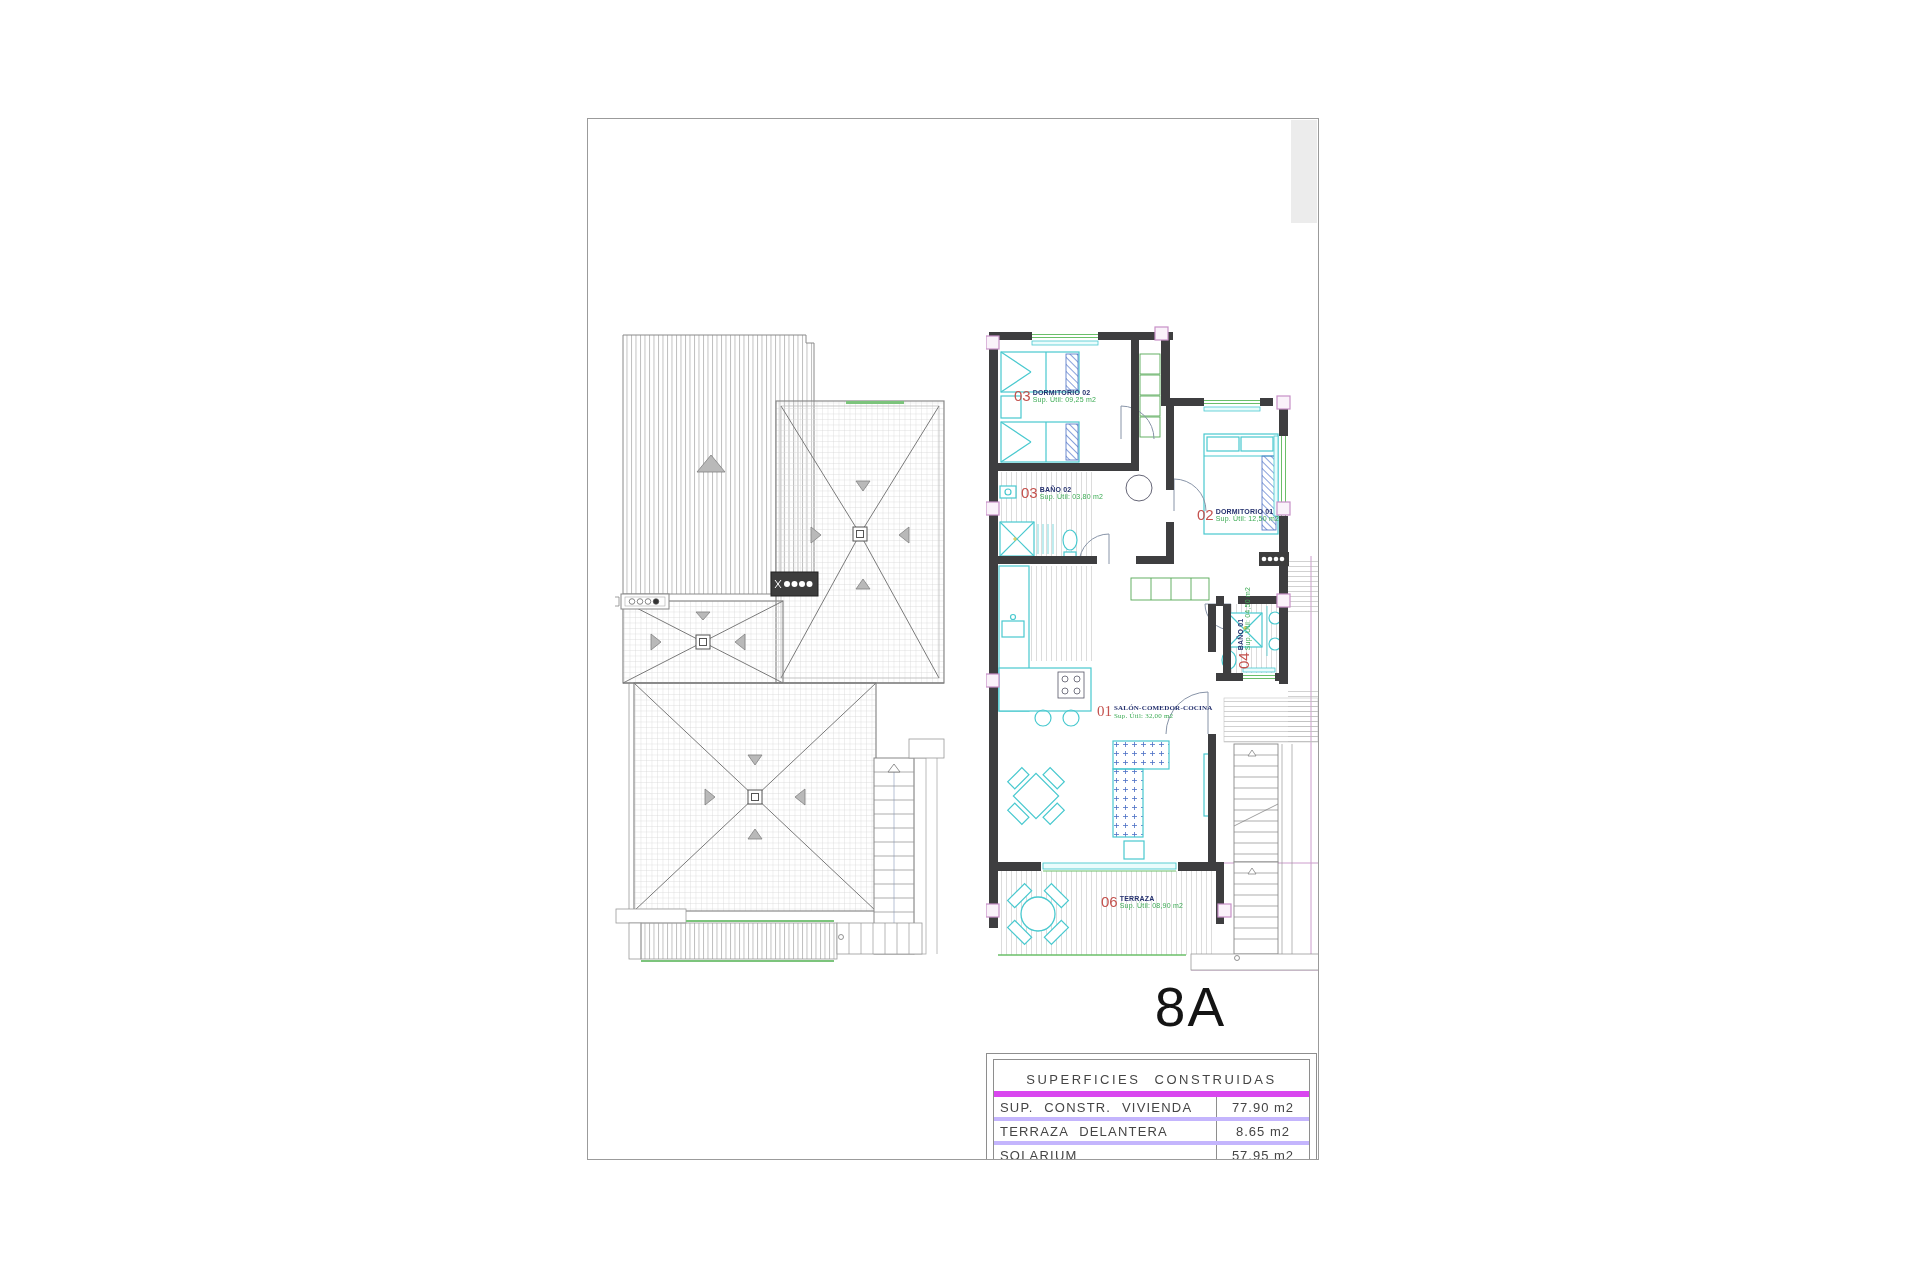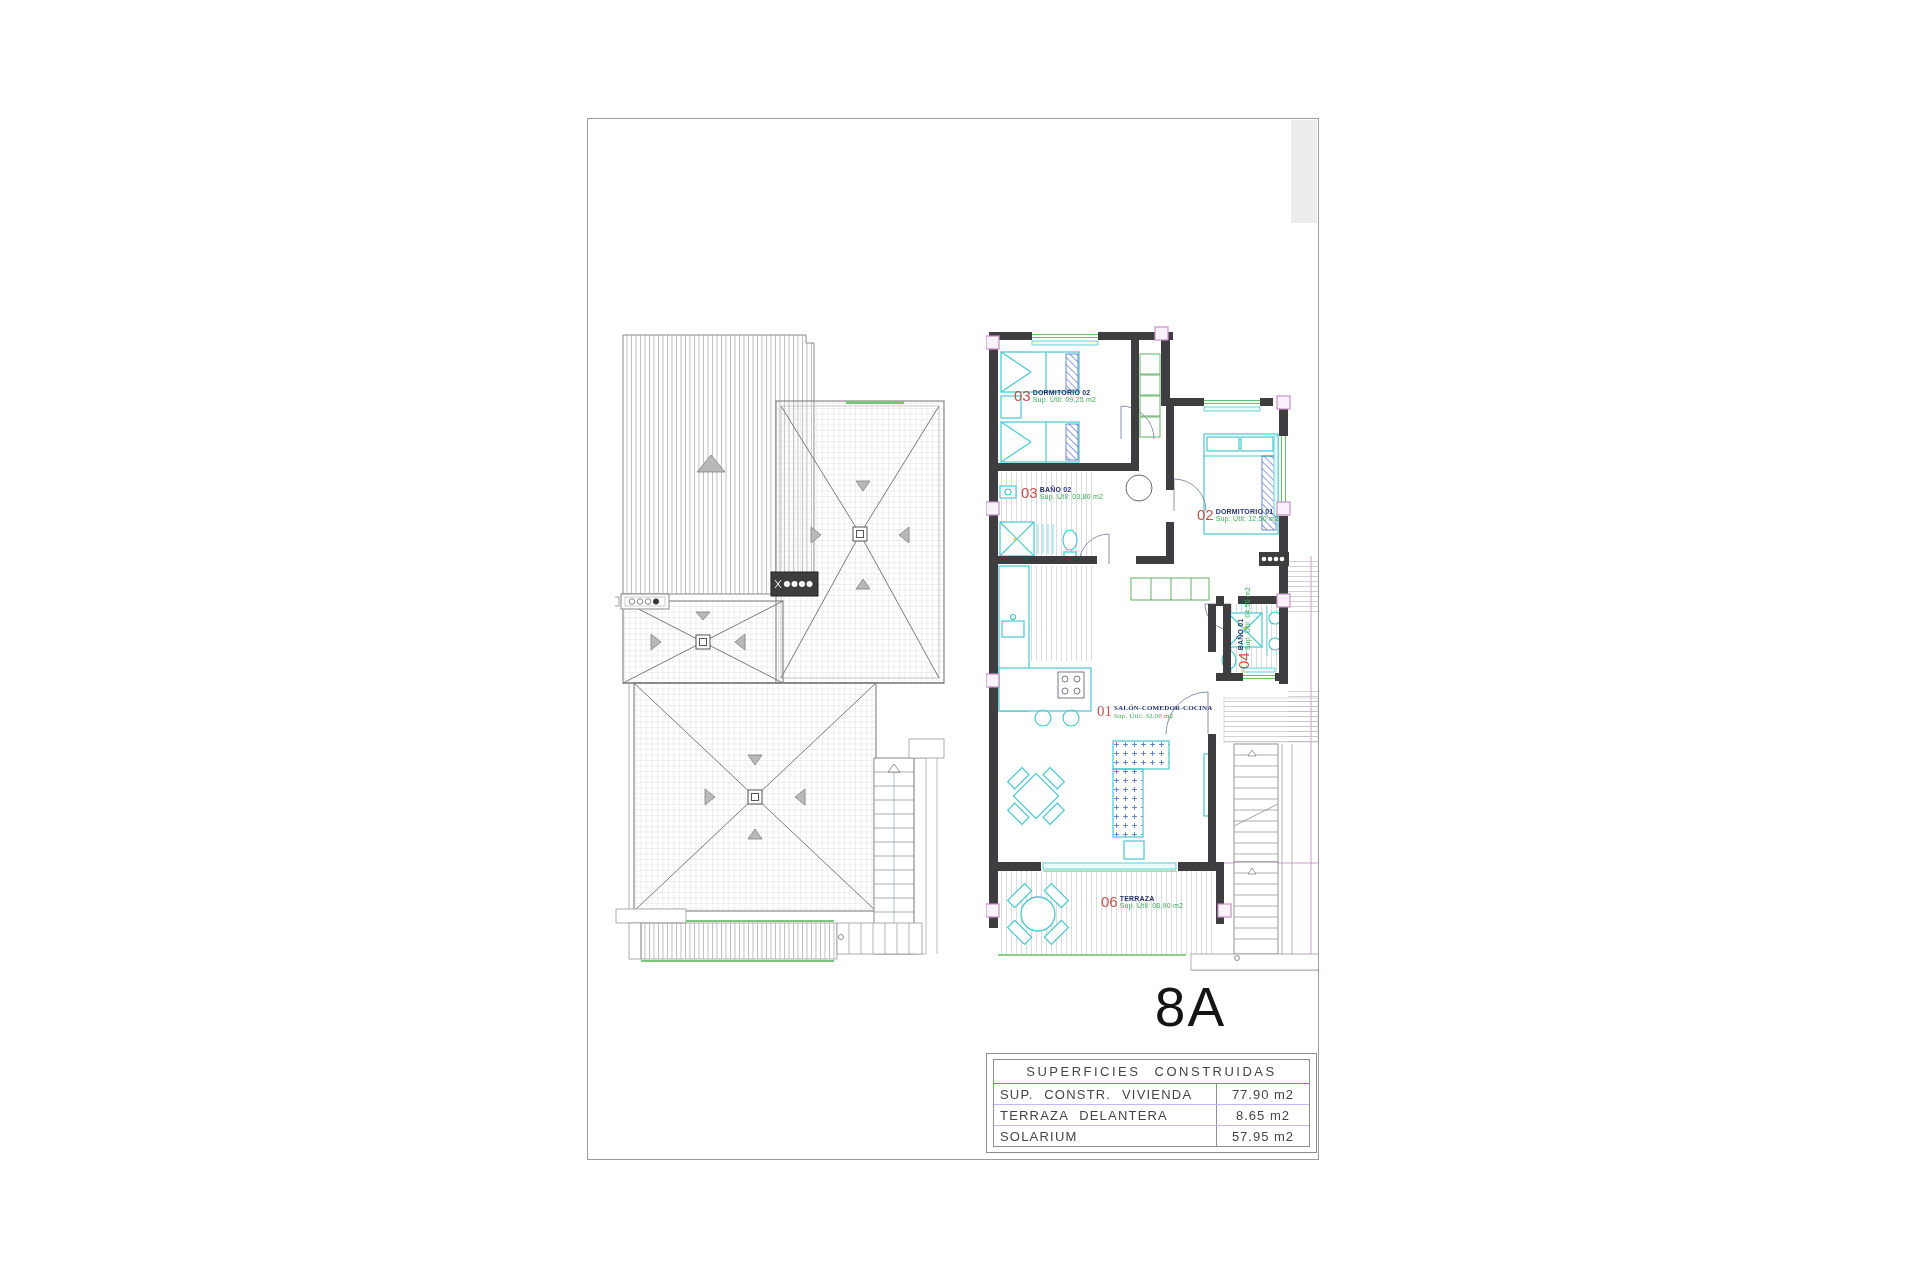--- a/index.html
+++ b/index.html
@@ -17,22 +17,22 @@
   .room-label .lines{display:flex;flex-direction:column;}
   .room-label .name{font-size:7px;font-weight:700;color:#25316e;letter-spacing:.2px;}
   .room-label .area{font-size:7px;color:#3cab54;letter-spacing:.2px;}
   .room-label.rot{transform:rotate(-90deg);transform-origin:left top;}
   .unit-label{position:absolute;left:505px;top:856px;width:195px;text-align:center;
               font-size:55px;font-weight:500;letter-spacing:2px;color:#141414;}
   .areas-table{position:absolute;left:398px;top:934px;width:317px;border:1px solid #8e8e8e;
                padding:5px 6px;background:#fff;}
   .areas-inner{border:1px solid #8e8e8e;color:#454545;font-size:13px;}
   .areas-header{height:23px;display:flex;align-items:center;justify-content:center;
-                letter-spacing:2.5px;word-spacing:8px;border-bottom:1px solid #d946ef;}
-  .areas-row{display:flex;height:20px;align-items:center;border-bottom:1px solid #c4b5fd;}
+                letter-spacing:2.5px;word-spacing:8px;border-bottom:6px solid #d946ef;margin-top:8px;}
+  .areas-row{display:flex;height:20px;align-items:center;border-bottom:4px solid #c4b5fd;}
   .areas-row:last-child{border-bottom:none;}
   .areas-row .lbl{flex:1;padding-left:6px;letter-spacing:1.2px;word-spacing:6px;}
   .areas-row .val{width:92px;border-left:1px solid #8e8e8e;text-align:center;letter-spacing:1px;
                   align-self:stretch;display:flex;align-items:center;justify-content:center;}
 </style>
 </head>
 <body>
 
 <div class="canvas">
   <div class="sheet">

